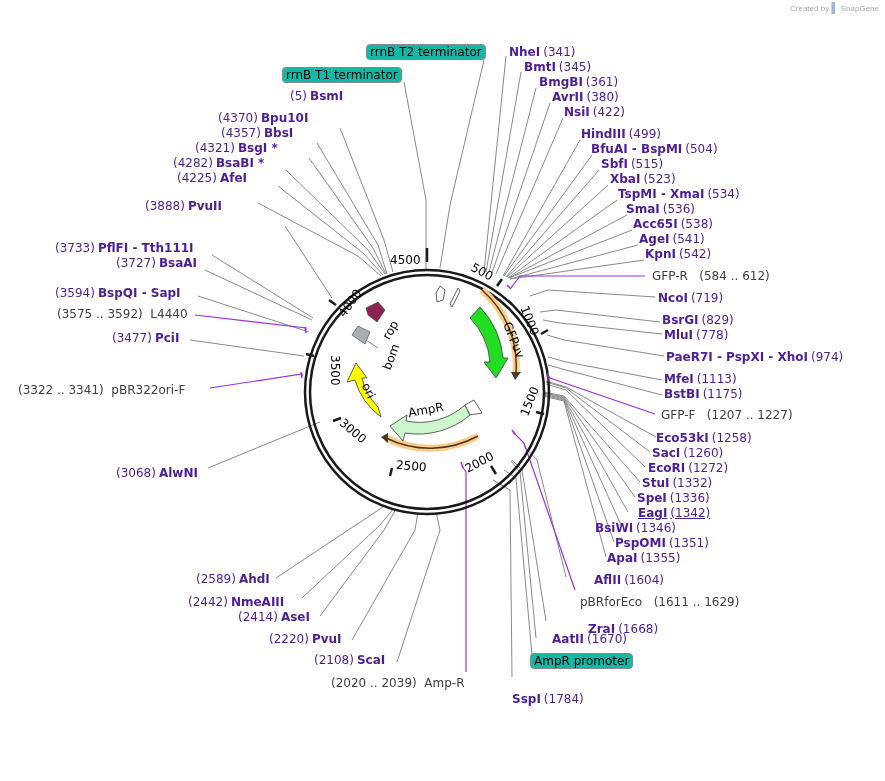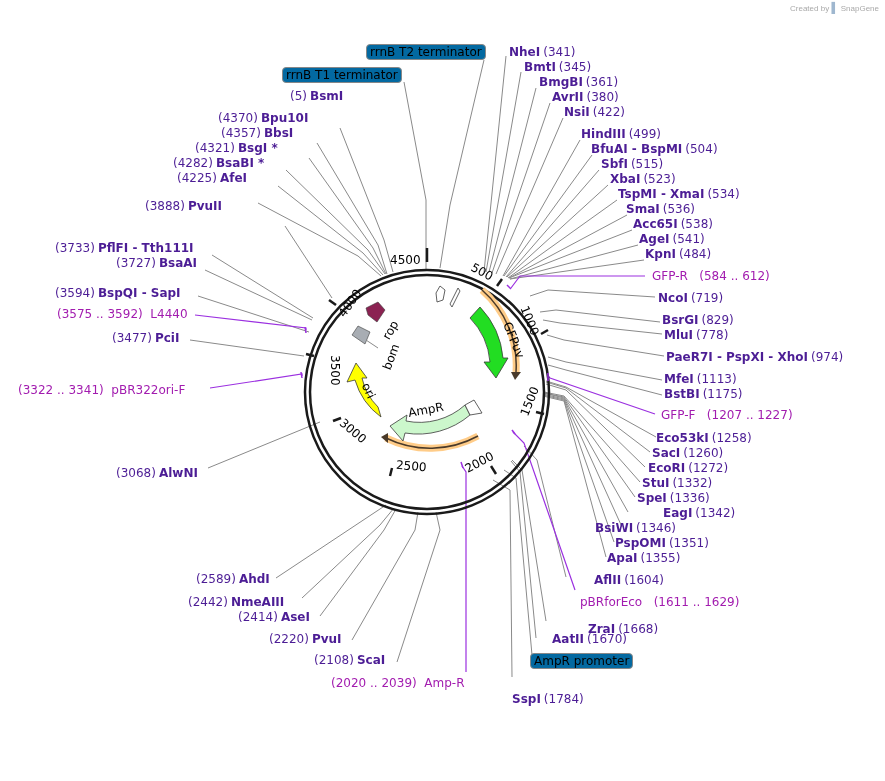--- a/index.html
+++ b/index.html
@@ -3,22 +3,22 @@
 <meta charset="utf-8">
 <style>
   html, body { margin:0; padding:0; background:#ffffff; }
   body { width:885px; height:781px; position:relative; overflow:hidden; font-family:"DejaVu Sans", sans-serif; }
   #map { position:absolute; left:0; top:0; }
   .credit { position:absolute; right:6px; top:2px; font-size:8px; color:#a9a9a9; font-family:"Liberation Sans", sans-serif; }
   .credit .logo { color:#9fb7cf; font-size:10px; }
   .enz { position:absolute; font-size:12px; white-space:nowrap; color:#4c1d95; line-height:14px; }
   .enz b { font-weight:bold; }
   .enz .pos { font-weight:normal; font-size:12px; margin:0 3px; }
-  .primer { position:absolute; font-size:12px; white-space:nowrap; color:#a21caf; line-height:14px; }
-  .boxlabel { position:absolute; font-size:12px; white-space:nowrap; border:1px solid #888; border-radius:4px; padding:0 3px; line-height:14px; background:#0369a1; }
+  .primer { position:absolute; font-size:12px; white-space:nowrap; color:#404040; line-height:14px; }
+  .boxlabel { position:absolute; font-size:12px; white-space:nowrap; border:1px solid #888; border-radius:4px; padding:0 3px; line-height:14px; background:#14b8a6; }
   .title { position:absolute; left:0; width:855px; text-align:center; }
   .title .name { font-weight:bold; font-size:14px; }
   .title .size { font-size:11px; }
 </style>
 </head>
 <body>
 
 <div class="credit">
   <span>Created by</span>
   <span class="logo">▌</span>
@@ -181,33 +181,33 @@
 <div class="enz" style="left:552px; top:90px;"><b>AvrII</b><span class="pos">(380)</span></div>
 <div class="enz" style="left:564px; top:105px;"><b>NsiI</b><span class="pos">(422)</span></div>
 <div class="enz" style="left:581px; top:127px;"><b>HindIII</b><span class="pos">(499)</span></div>
 <div class="enz" style="left:591px; top:142px;"><b>BfuAI  -  BspMI</b><span class="pos">(504)</span></div>
 <div class="enz" style="left:601px; top:157px;"><b>SbfI</b><span class="pos">(515)</span></div>
 <div class="enz" style="left:610px; top:172px;"><b>XbaI</b><span class="pos">(523)</span></div>
 <div class="enz" style="left:618px; top:187px;"><b>TspMI  -  XmaI</b><span class="pos">(534)</span></div>
 <div class="enz" style="left:626px; top:202px;"><b>SmaI</b><span class="pos">(536)</span></div>
 <div class="enz" style="left:633px; top:217px;"><b>Acc65I</b><span class="pos">(538)</span></div>
 <div class="enz" style="left:639px; top:232px;"><b>AgeI</b><span class="pos">(541)</span></div>
-<div class="enz" style="left:645px; top:247px;"><b>KpnI</b><span class="pos">(484)</span></div>
+<div class="enz" style="left:645px; top:247px;"><b>KpnI</b><span class="pos">(542)</span></div>
 <div class="enz" style="left:658px; top:291px;"><b>NcoI</b><span class="pos">(719)</span></div>
 <div class="enz" style="left:662px; top:313px;"><b>BsrGI</b><span class="pos">(829)</span></div>
 <div class="enz" style="left:664px; top:328px;"><b>MluI</b><span class="pos">(778)</span></div>
 <div class="enz" style="left:666px; top:350px;"><b>PaeR7I  -  PspXI  -  XhoI</b><span class="pos">(974)</span></div>
 <div class="enz" style="left:664px; top:372px;"><b>MfeI</b><span class="pos">(1113)</span></div>
 <div class="enz" style="left:664px; top:387px;"><b>BstBI</b><span class="pos">(1175)</span></div>
 <div class="enz" style="left:656px; top:431px;"><b>Eco53kI</b><span class="pos">(1258)</span></div>
 <div class="enz" style="left:652px; top:446px;"><b>SacI</b><span class="pos">(1260)</span></div>
 <div class="enz" style="left:648px; top:461px;"><b>EcoRI</b><span class="pos">(1272)</span></div>
 <div class="enz" style="left:642px; top:476px;"><b>StuI</b><span class="pos">(1332)</span></div>
 <div class="enz" style="left:637px; top:491px;"><b>SpeI</b><span class="pos">(1336)</span></div>
-<div class="enz" style="left:663px; top:506px;"><b>EagI</b><span class="pos">(1342)</span></div>
+<div class="enz" style="left:638px; top:506px;text-decoration:underline;"><b>EagI</b><span class="pos">(1342)</span></div>
 <div class="enz" style="left:595px; top:521px;"><b>BsiWI</b><span class="pos">(1346)</span></div>
 <div class="enz" style="left:615px; top:536px;"><b>PspOMI</b><span class="pos">(1351)</span></div>
 <div class="enz" style="left:607px; top:551px;"><b>ApaI</b><span class="pos">(1355)</span></div>
 <div class="enz" style="left:594px; top:573px;"><b>AflII</b><span class="pos">(1604)</span></div>
 <div class="enz" style="left:564px; top:622px;margin-left:24px;"><b>ZraI</b><span class="pos">(1668)</span></div>
 <div class="enz" style="left:552px; top:632px;"><b>AatII</b><span class="pos">(1670)</span></div>
 <div class="enz" style="left:512px; top:676px;margin-top:16px;"><b>SspI</b><span class="pos">(1784)</span></div>
 
 <div class="enz" style="left:287px; top:89px;"><span class="pos">(5)</span><b>BsmI</b></div>
 <div class="enz" style="left:215px; top:111px;"><span class="pos">(4370)</span><b>Bpu10I</b></div>

